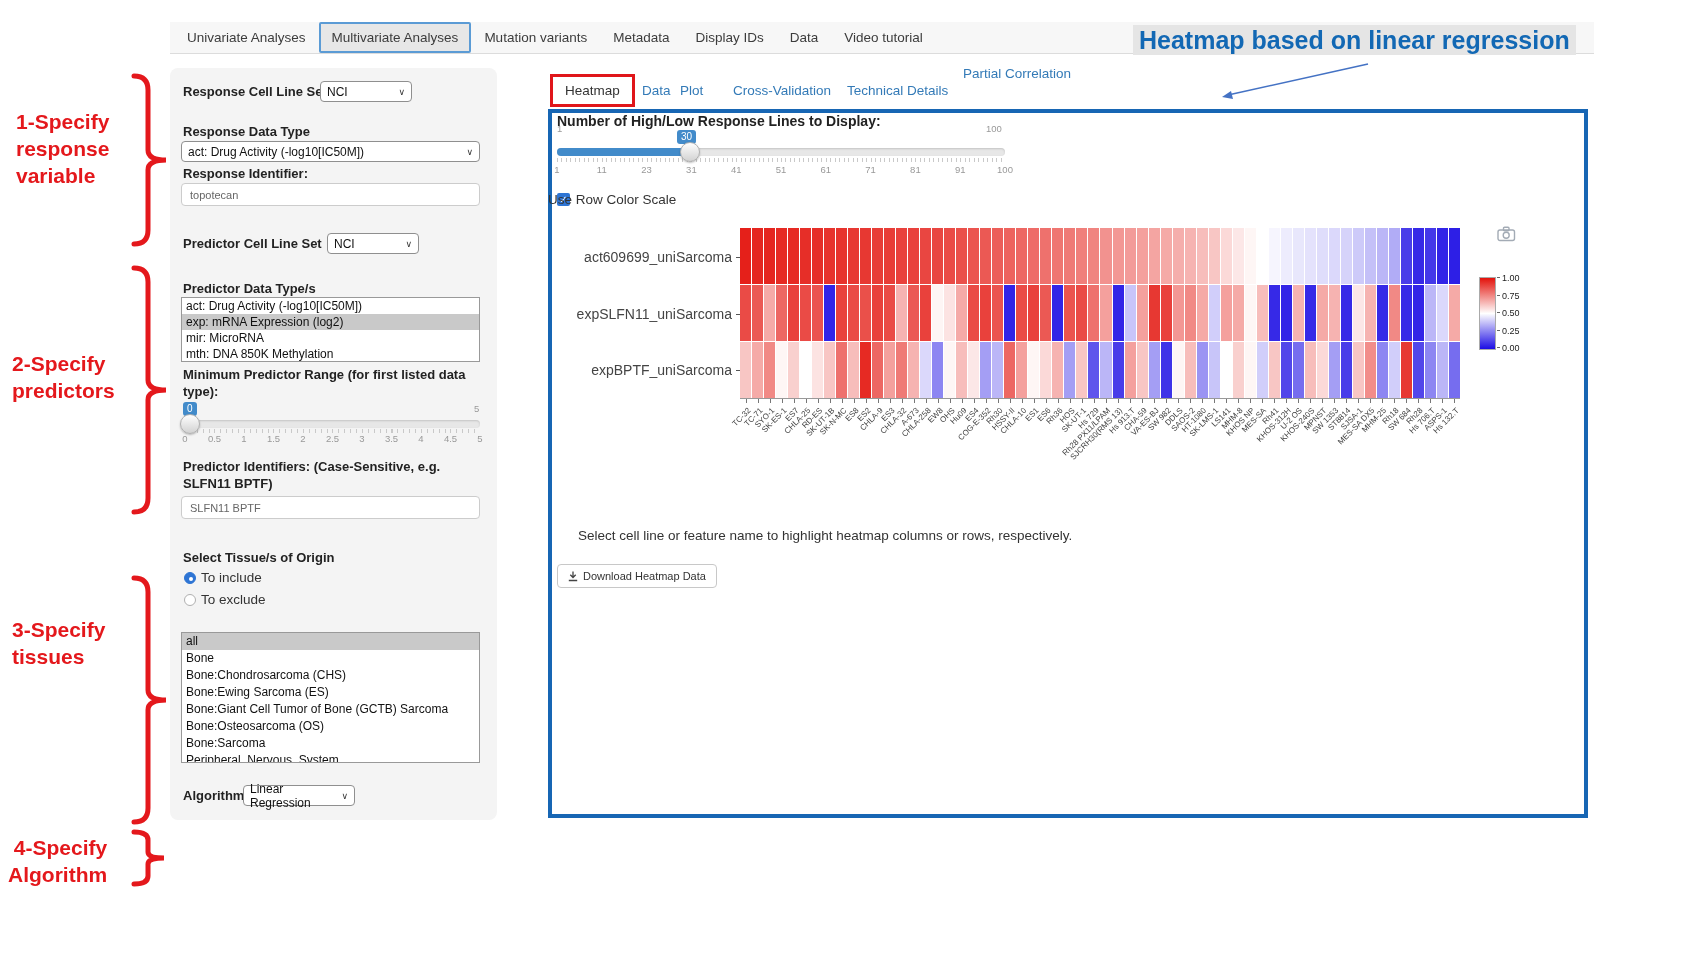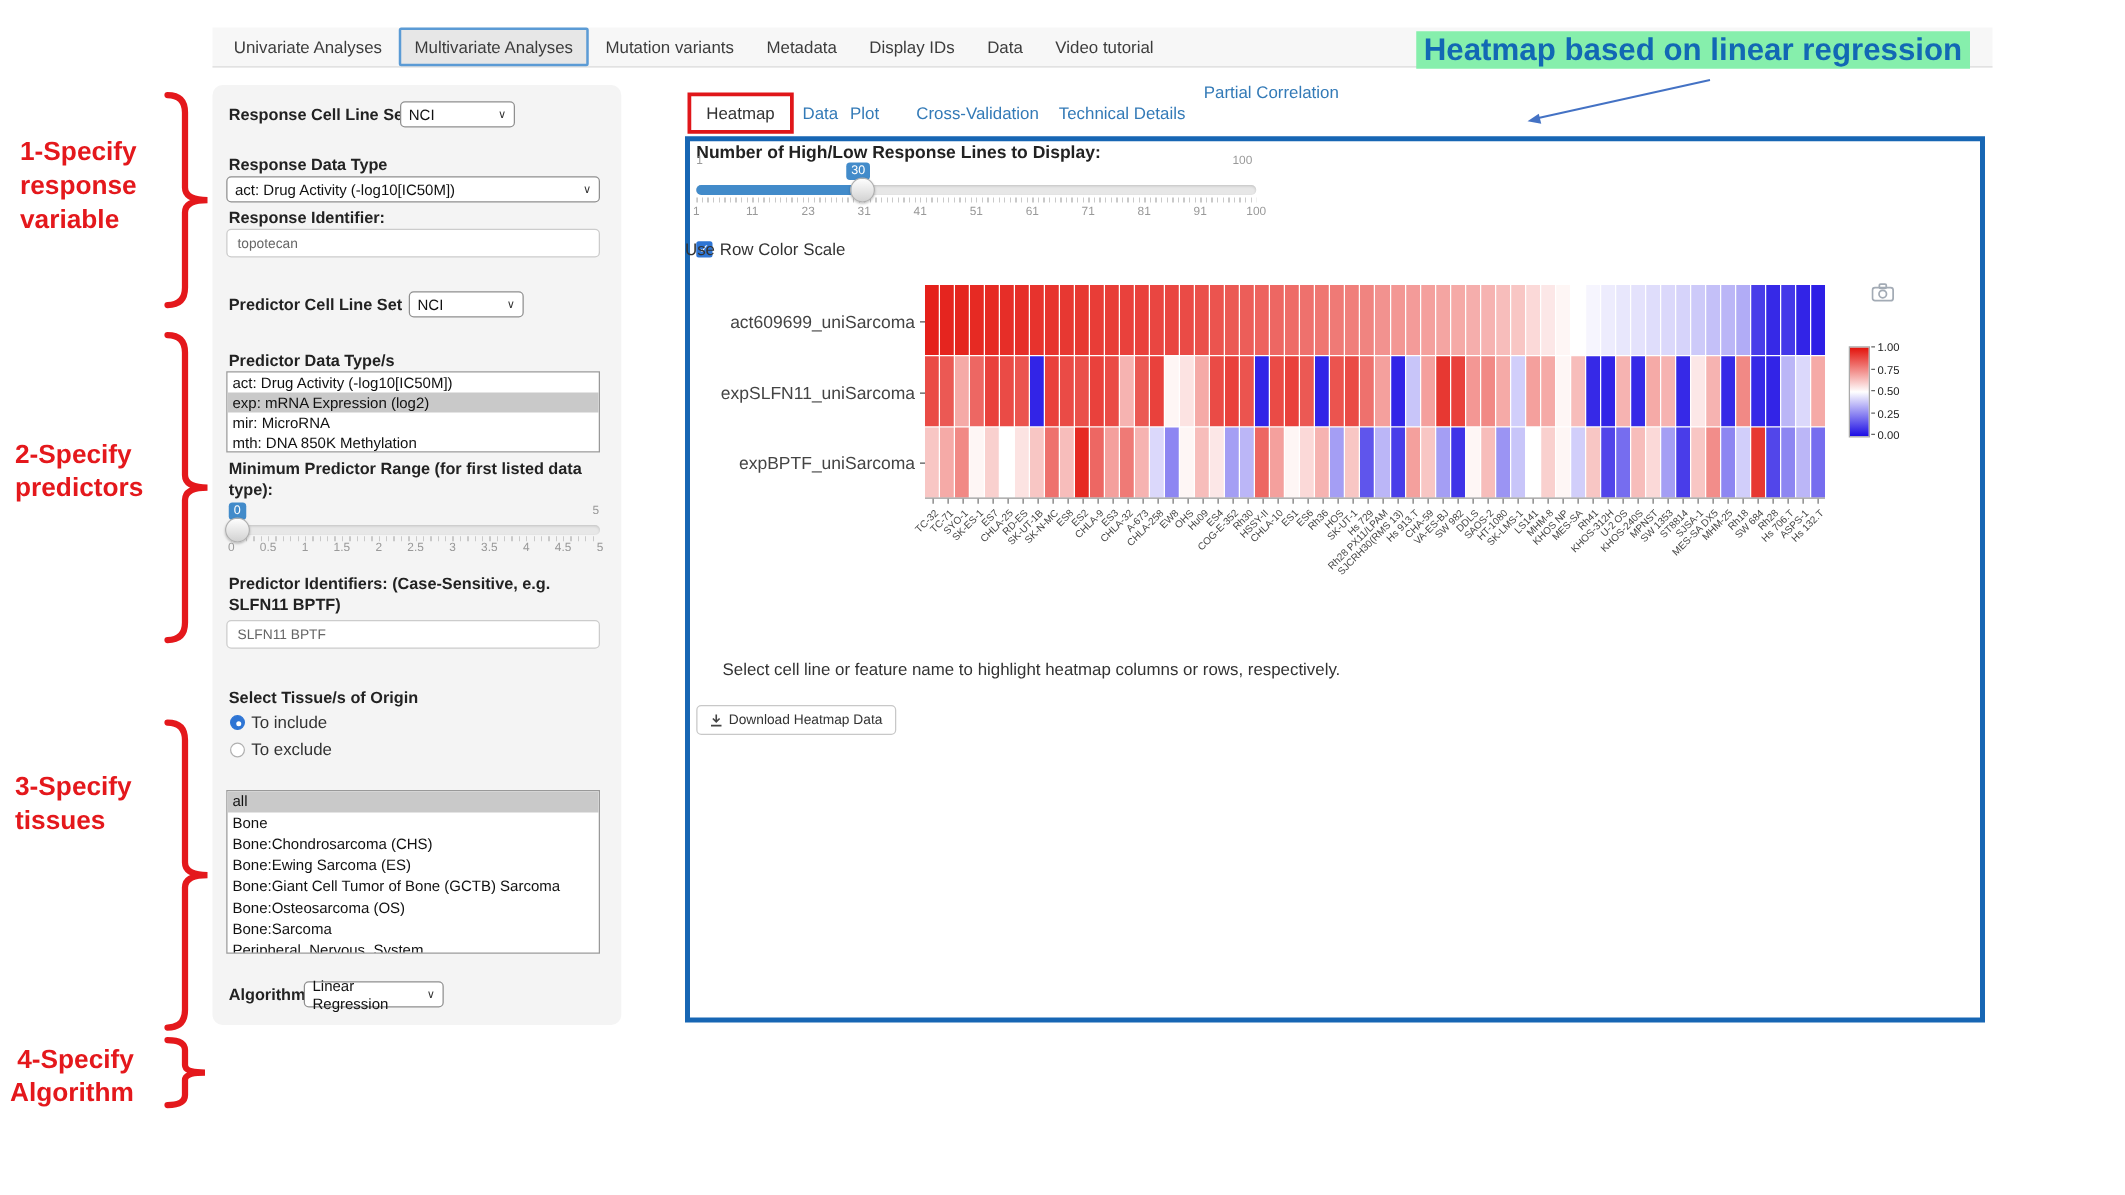--- a/index.html
+++ b/index.html
@@ -6,21 +6,21 @@
   html,body{width:1700px;height:956px}
   body{background:#fff;font-family:"Liberation Sans","DejaVu Sans",sans-serif;position:relative;overflow:hidden}
   .abs{position:absolute}
   
   .nav-strip{left:170px;top:22px;width:1424px;height:32px;background:#f7f7f7;border-bottom:1px solid #dcdcdc;display:flex;align-items:center;padding-left:4px}
   .nav-item{padding:0 13px;font-size:13.5px;color:#3c3c3c;white-space:nowrap;cursor:default}
   .nav-active{background:#e7e7e7;border:2px solid #5b9bd5;padding:6px 11px;border-radius:2px}
   
   .step{font-size:21px;font-weight:bold;line-height:27px;color:#e4181c}
   
-  .heading{font-size:25px;font-weight:bold;color:#1268b4;background:#86efac;padding:0 6px;line-height:30px;white-space:nowrap}
+  .heading{font-size:25px;font-weight:bold;color:#1268b4;background:#e5e5e5;padding:0 6px;line-height:30px;white-space:nowrap}
   
   .form-panel{left:170px;top:68px;width:327px;height:752px;background:#f4f4f4;border-radius:8px}
   .flabel{font-size:13px;font-weight:bold;color:#222;white-space:nowrap}
   .flabel-wrap{font-size:13px;font-weight:bold;color:#222;line-height:17px}
   .select{background:#fff;border:1px solid #8f8f8f;border-radius:4px;display:flex;align-items:center;justify-content:space-between;padding:0 6px;font-size:12px;color:#111;height:21px}
   .select .chev{font-size:9px;color:#333;margin-left:6px}
   .tinput{background:#fff;border:1px solid #ccc;border-radius:4px;font-size:11px;color:#666;display:flex;align-items:center;padding-left:8px}
   .listbox{background:#fff;border:1px solid #999;overflow:hidden}
   .lrow{font-size:12px;color:#111;padding:1px 4px;white-space:nowrap}
   .lrow-sel{background:#c9c9c9}

